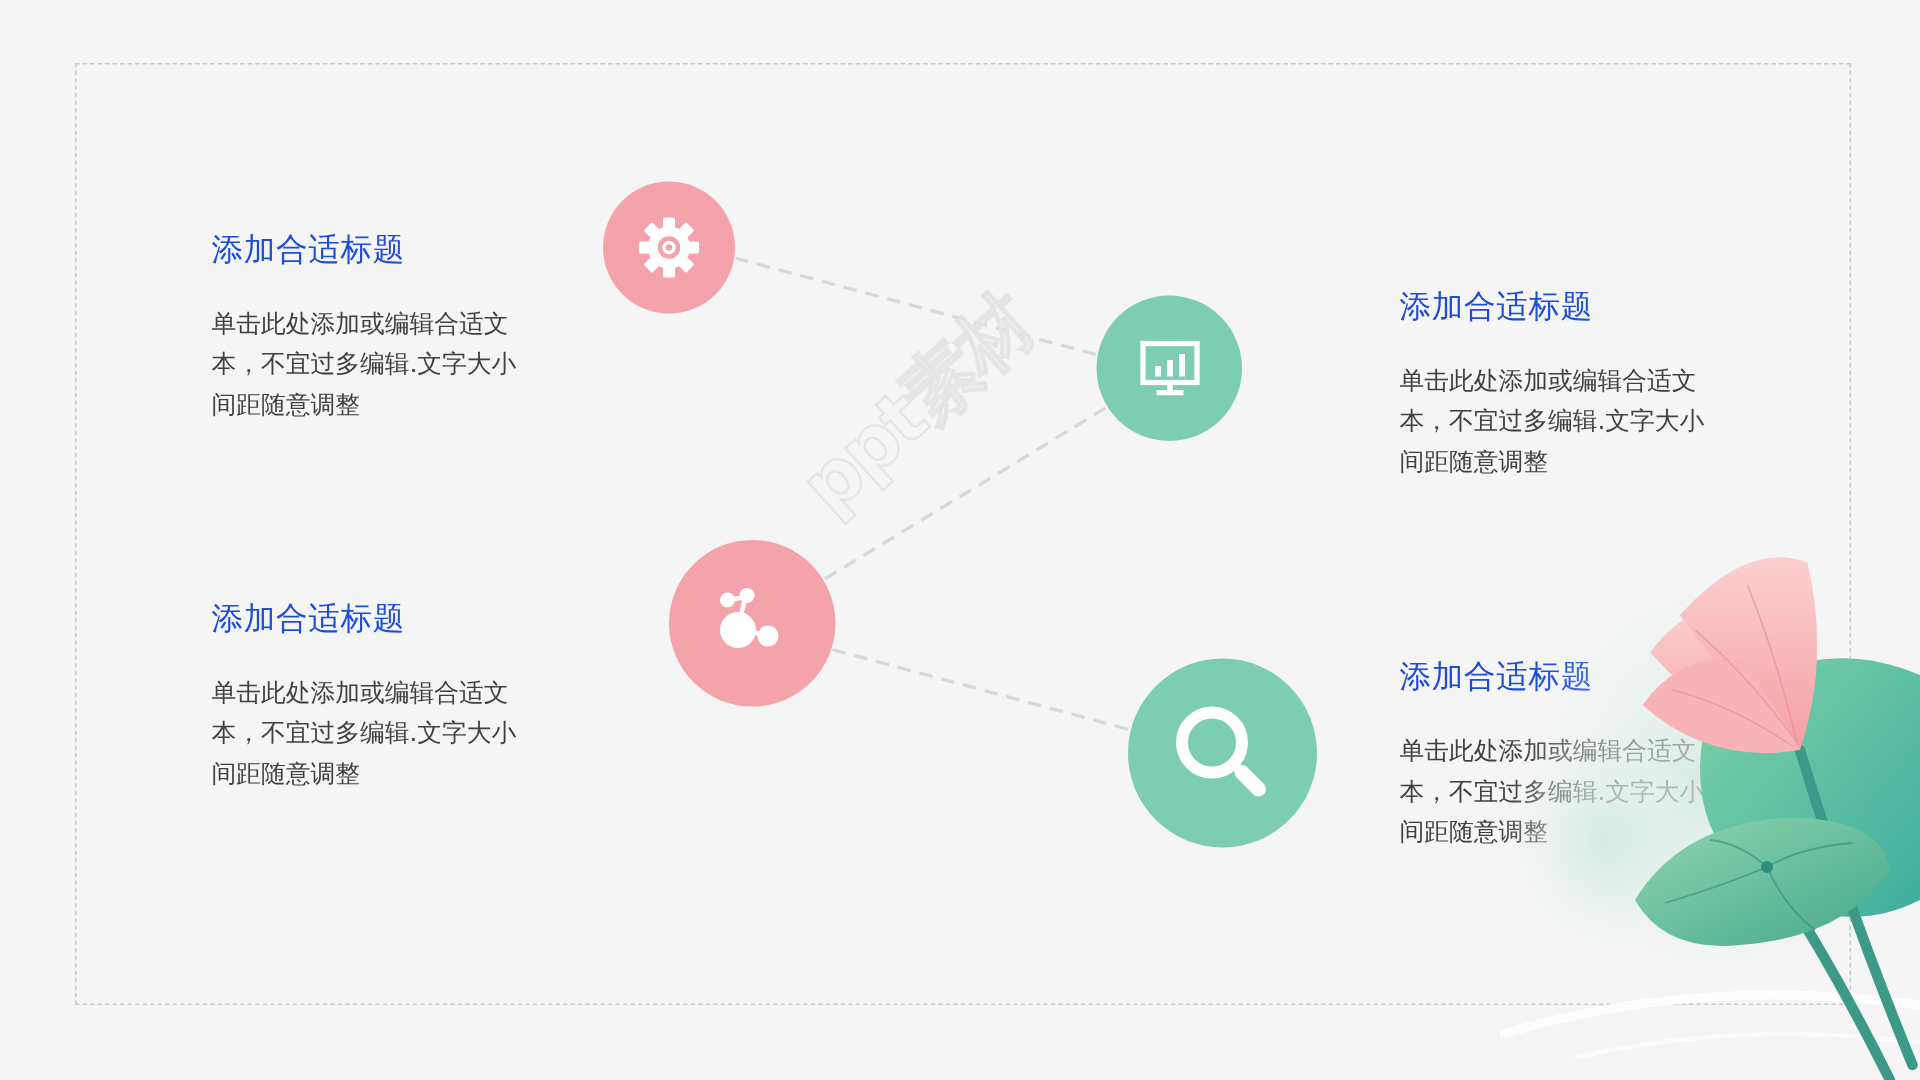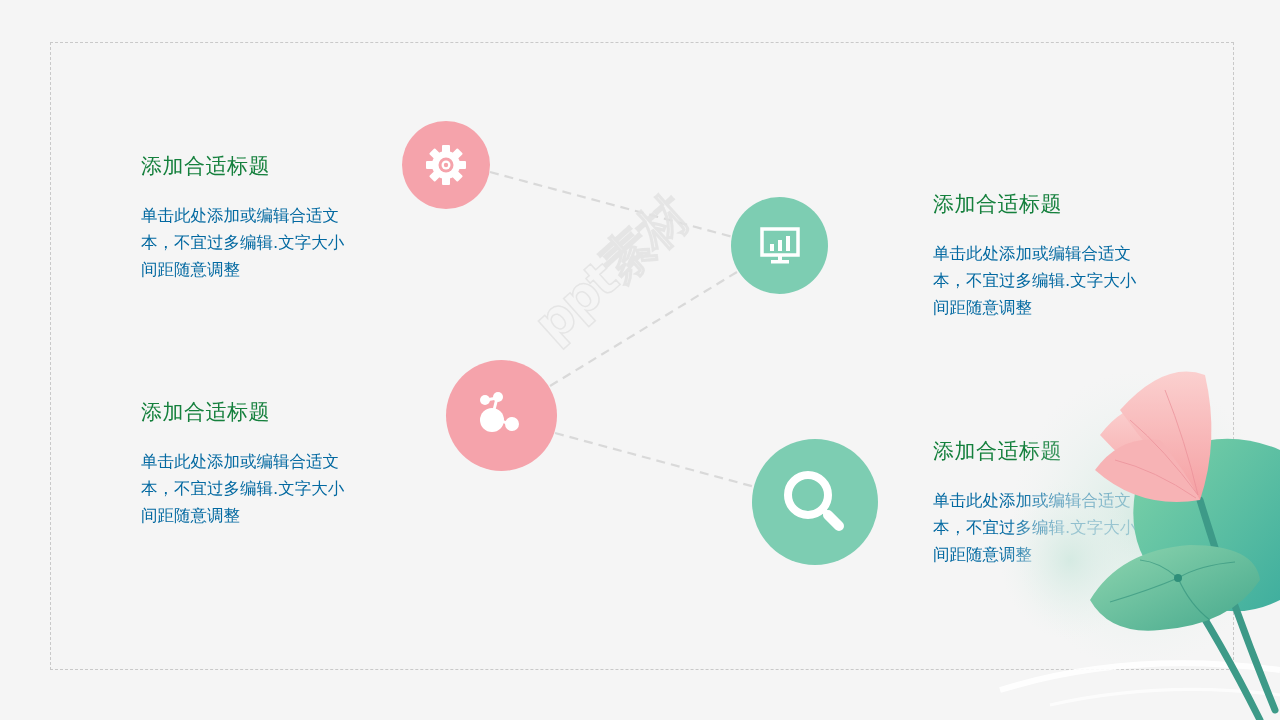--- a/index.html
+++ b/index.html
@@ -39,29 +39,29 @@
     }
     .node svg { display: block; }
     .block {
       position: absolute;
       width: 230px;
       color: #333;
     }
     .block .title {
       font-size: 21px;
       line-height: 28px;
-      color: #15803d;
+      color: #1d4ed8;
       letter-spacing: 0.5px;
       white-space: nowrap;
     }
     .block .desc {
       margin-top: 22px;
       font-size: 16.5px;
       line-height: 27px;
-      color: #0369a1;
+      color: #404040;
       width: 215px;
     }
     .watermark {
       position: absolute;
       left: 565px;
       top: 290px;
       font-size: 50px;
       font-weight: bold;
       color: transparent;
       -webkit-text-stroke: 1.5px #e4e4e4;

